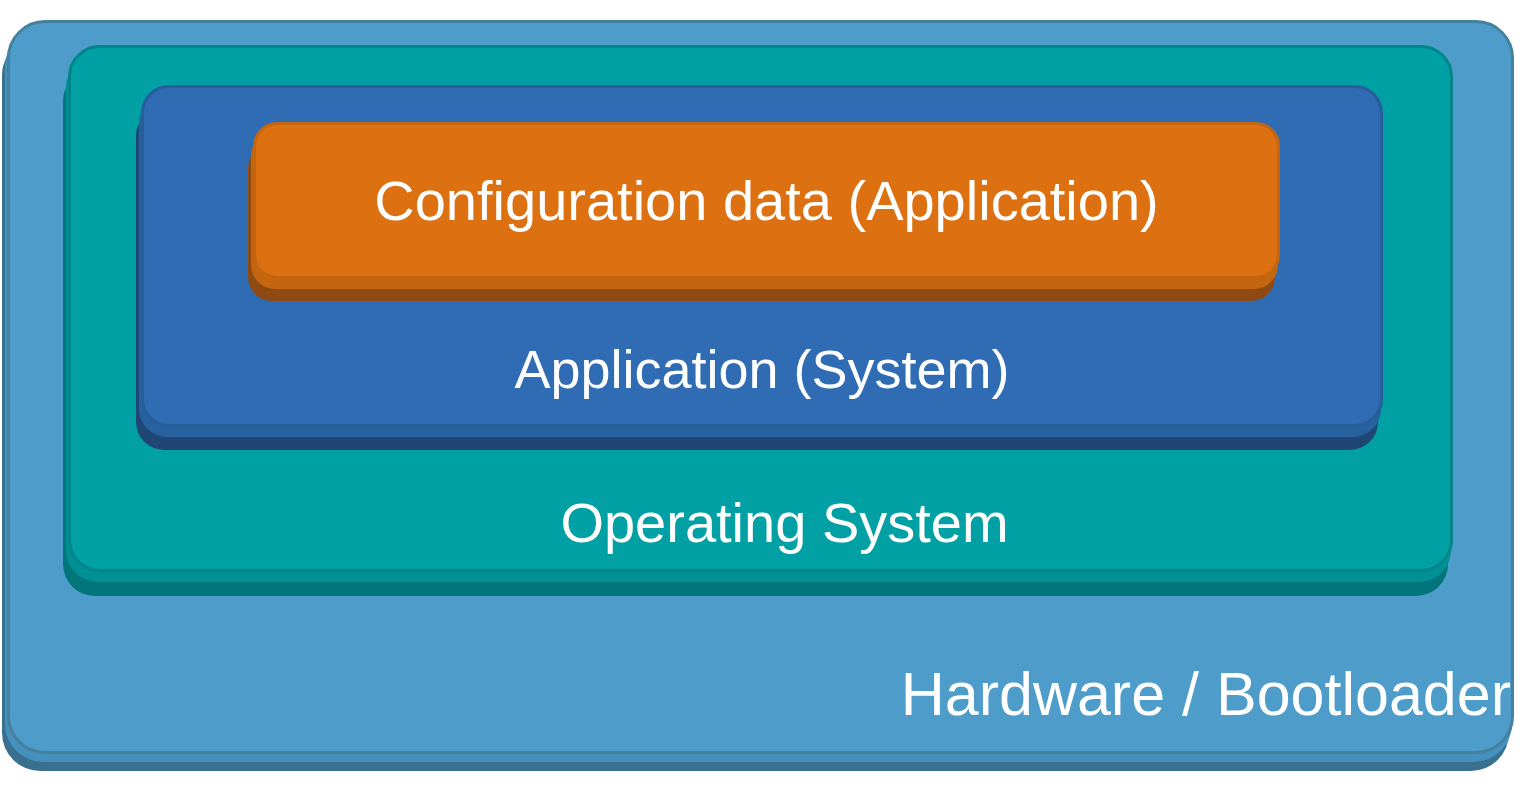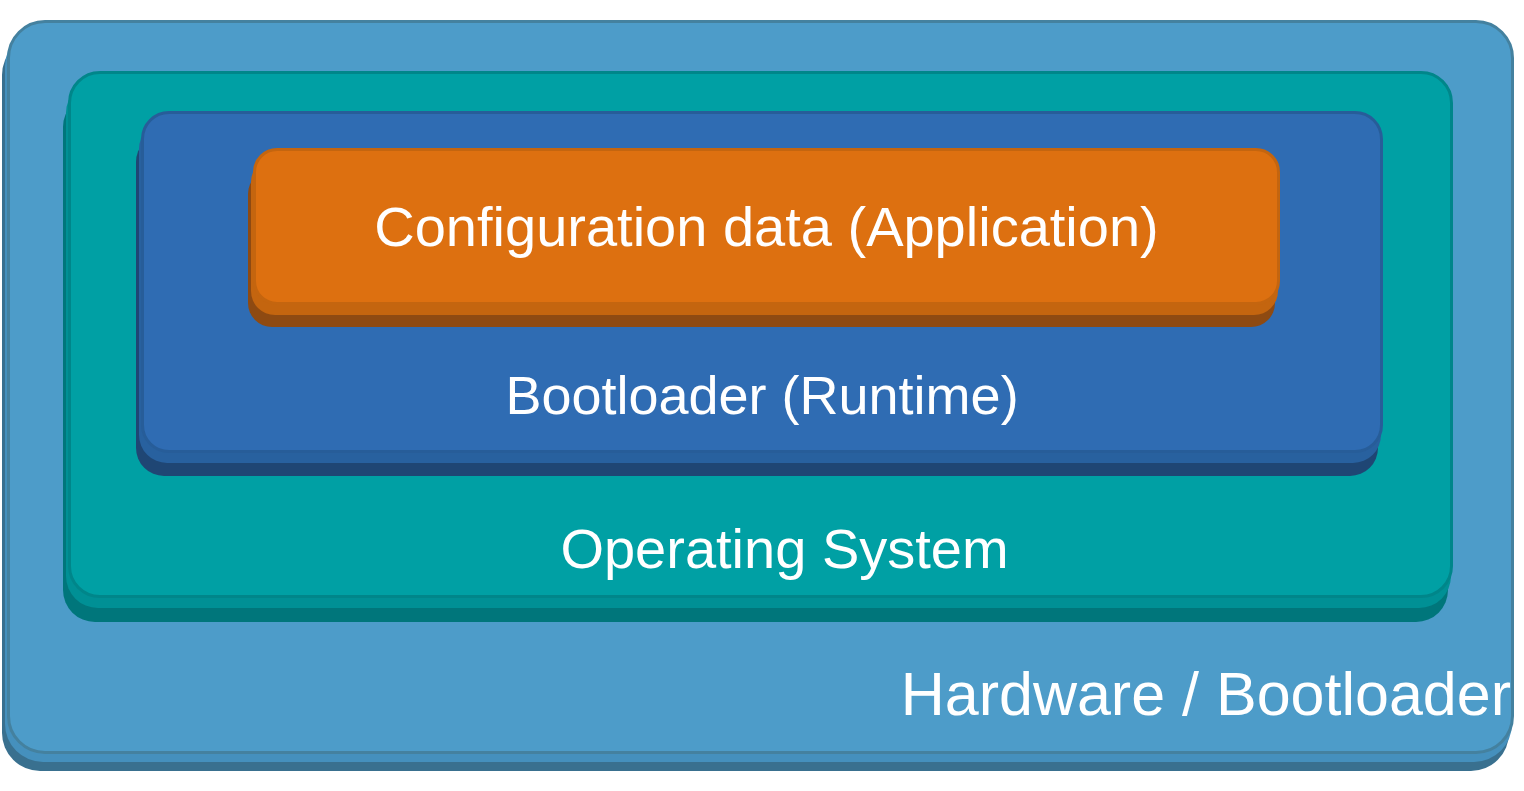--- a/index.html
+++ b/index.html
@@ -39,21 +39,21 @@
     background: #4D9CC9;
     border: 3px solid #44819F;
     border-radius: 38px;
     box-shadow: -2px 8px 0 #4590BD, -5px 17px 0 #39708F;
   }
   .label-hw { bottom: 26px; font-size: 61px; text-align: right; }
 
   
   .layer-os {
     left: 58px;
-    top: 48px;
+    top: 22px;
     width: 1385px;
     height: 527px;
     background: #00A0A4;
     border: 3px solid #00868A;
     border-radius: 32px;
     box-shadow: -2px 10px 0 #009095, -5px 24px 0 #00767B;
   }
   .label-os { bottom: 18px; font-size: 56px; padding-left: 48px; }
 
   
@@ -96,21 +96,21 @@
   <div class="layer layer-hw">
 
     <div class="layer layer-os">
 
       <div class="layer layer-app">
 
         <div class="layer layer-config">
           <span class="label label-config">Configuration data (Application)</span>
         </div>
 
-        <span class="label label-app">Bootloader (Runtime)</span>
+        <span class="label label-app">Application (System)</span>
       </div>
 
       <span class="label label-os">Operating System</span>
     </div>
 
     <span class="label label-hw">Hardware / Bootloader</span>
   </div>
 
 </div>
 

